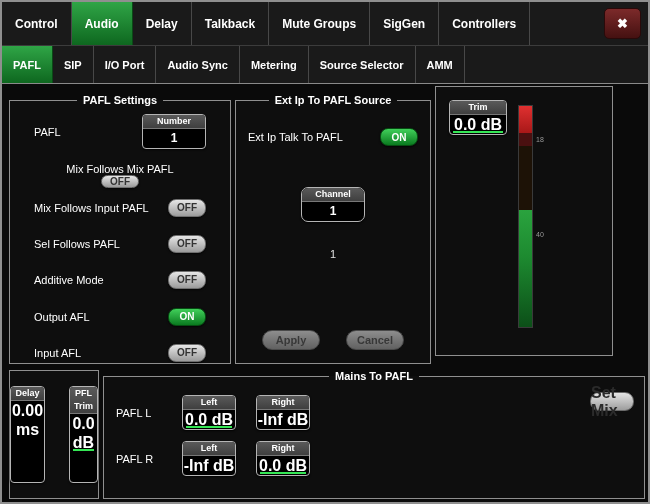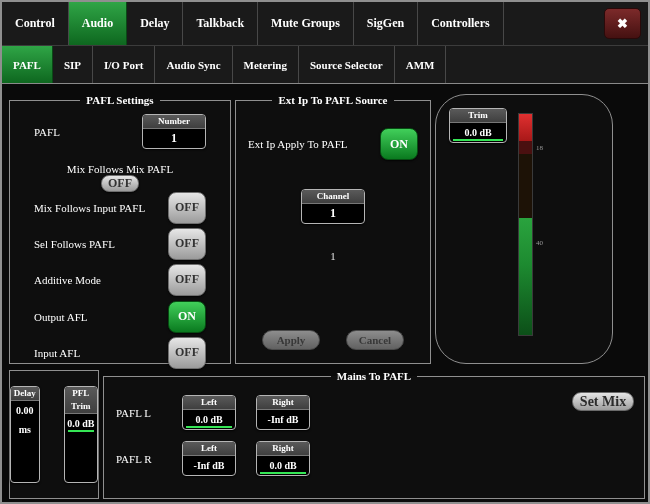--- a/index.html
+++ b/index.html
@@ -1,75 +1,75 @@
 <!DOCTYPE html>
 <html><head>
 <meta charset="utf-8">
 <style>
   * { box-sizing: border-box; margin: 0; padding: 0; }
   html,body { background:#000; font-family:"Liberation Sans", sans-serif; }
-  .screen { position:relative; width:650px; height:504px; background:#0a0a0a; border:2px solid #8f8f8f; overflow:hidden;font-family:Liberation Serif, serif; }
+  .screen { position:relative; width:650px; height:504px; background:#0a0a0a; border:2px solid #8f8f8f; overflow:hidden; }
 
   
   .bar { display:flex; align-items:stretch; background:#1a1a1a; }
   .topbar { height:44px; border-bottom:1px solid #3c3c3c; }
   .subbar { height:38px; border-bottom:1px solid #8a8a8a; }
   .tab { display:flex; align-items:center; padding:0 13px; border-right:1px solid #484848; color:#fff; font-weight:bold; font-size:12px; white-space:nowrap; cursor:pointer; }
   .subbar .tab { font-size:11px; padding:0 11px; }
   .tab.active { background:linear-gradient(#2fa546,#0e671f); border-right-color:#0a4a16; }
   .close-btn { margin-left:auto; align-self:center; margin-right:7px; width:37px; height:31px; border-radius:5px;
     background:linear-gradient(#7c2a2a,#451111); border:1px solid #2a0a0a; color:#fff; font-size:13px; font-weight:bold;
     display:flex; align-items:center; justify-content:center; cursor:pointer; }
 
   
   .panel { position:absolute; background:#0e0e0e; border:1px solid #8f8f8f; }
   fieldset.panel { min-width:0; }
   legend { margin:0 auto; padding:0 6px; color:#fff; font-size:11px; font-weight:bold; text-align:center; }
 
   #panel-pafl  { left:7px;   top:92px;  width:222px; height:270px; padding:0 24px; }
   #panel-extip { left:233px; top:92px;  width:196px; height:270px; padding:0 12px; display:flex; flex-direction:column;gap:19px; }
-  #panel-meter { left:433px; top:92px;  width:178px; height:270px;border-radius:31px; }
+  #panel-meter { left:433px; top:84px;  width:178px; height:270px; }
   #panel-out   { left:7px;   top:368px; width:90px;  height:129px; padding:15px 0; display:flex; flex-direction:row; gap:24px; }
   #panel-mains { left:101px; top:368px; width:542px; height:129px; }
 
   
   .row-label { color:#fff; font-size:11px; }
   .setting-row { display:flex; align-items:center; justify-content:space-between; height:17px; margin-top:19px; }
   .setting-row.first { margin-top:14px;flex-direction:column; }
   .setting-row.gap-above { margin-top:20px; }
   .number-row { display:flex; align-items:center; justify-content:space-between; margin-top:8px; }
 
   
-  .pill { min-width:38px; height:32px; border-radius:8px; display:flex; align-items:center; justify-content:center;
-    font-size:12px; font-weight:bold; padding:0 6px; cursor:pointer; box-shadow:0 1px 2px rgba(0,0,0,.7); }
+  .pill { min-width:38px; height:18px; border-radius:8px; display:flex; align-items:center; justify-content:center;
+    font-size:10px; font-weight:bold; padding:0 6px; cursor:pointer; box-shadow:0 1px 2px rgba(0,0,0,.7); }
   .pill.state-off { background:linear-gradient(#e6e6e6,#9b9b9b); color:#333; border:1px solid #6f6f6f; }
   .pill.state-on  { background:linear-gradient(#41cf5a,#0a7a1f); color:#fff; border:1px solid #064d12; }
 
   
   .vbox { border:1px solid #b5b5b5; border-radius:4px; overflow:hidden; background:#000; text-align:center;
     box-shadow:0 1px 2px rgba(0,0,0,.8); cursor:pointer; }
   .vbox-head { background:linear-gradient(#5a5a5a,#3f3f3f); color:#fff; font-size:9px; font-weight:bold; line-height:13px; border-bottom:1px solid #777; }
-  .vbox-val { position:relative; color:#fff; font-size:10px; font-weight:bold; line-height:19px; }
+  .vbox-val { position:relative; color:#fff; font-size:16px; font-weight:bold; line-height:19px; }
   .vbox-val.big { font-size:12px; }
   .vbox.state-true .vbox-val::after { content:""; position:absolute; left:3px; right:3px; bottom:1px; height:2px; background:#35e655; }
   .w52 { width:64px; } .w54 { width:54px; } .w58 { width:58px; }
 
   
   .talk-row { display:flex; align-items:center; justify-content:space-between; margin-top:22px; }
   .dropdown { position:relative; width:152px; height:23px; margin:26px auto 0; border:1px solid #a8a8a8; border-radius:12px;
     background:#0b0b0b; display:flex; align-items:center; justify-content:center; color:#fff; font-size:11px; font-weight:bold; cursor:pointer; }
   .dd-circle { position:absolute; right:1px; top:1px; width:19px; height:19px; border-radius:50%;
     background:linear-gradient(#e8e8e8,#8d8d8d); border:1px solid #555; display:flex; align-items:center; justify-content:center; cursor:pointer; }
   .dd-arrow { width:0; height:0; border-left:4px solid transparent; border-right:4px solid transparent; border-top:5px solid #222; margin-top:1px; }
-  .channel-box { margin:10px auto 0; }
+  .channel-box { margin:22px auto 0;border-radius:7px; }
   .confirmed { text-align:center; color:#e0e0e0; font-size:11px; margin-top:7px; }
   .btn-row { margin-top:auto; margin-bottom:13px; display:flex; justify-content:center; gap:26px;align-items:center; }
   .btn { border-radius:10px; font-weight:bold; display:flex; align-items:center; justify-content:center; cursor:pointer; }
   .btn.dim { width:58px; height:20px; background:linear-gradient(#8d8d8d,#616161); color:#383838; border:1px solid #4a4a4a; font-size:11px; }
-  .btn.light { width:62px; height:19px; background:linear-gradient(#e4e4e4,#9d9d9d); color:#2b2b2b; border:1px solid #6a6a6a; font-size:14px; border-radius:9px; }
+  .btn.light { width:44px; height:19px; background:linear-gradient(#e4e4e4,#9d9d9d); color:#2b2b2b; border:1px solid #6a6a6a; font-size:16px; border-radius:9px; }
 
   
   .trim-box { position:absolute; left:13px; top:13px; }
   .meter { position:absolute; left:82px; top:18px; width:15px; height:223px; border:1px solid #3a3a3a; display:flex; flex-direction:column; }
   .m-red { height:12%; background:linear-gradient(#e03030,#a81818); }
   .m-darkred { height:6%; background:#4a1010; }
   .m-dark { height:29%; background:#1d1206; }
   .m-green { flex:1; background:linear-gradient(#2aa33e,#1d8a30 40%,#0c4f18); }
   .tick { position:absolute; font-size:7px; color:#999; left:100px; }
   .tick-1 { top:49px; } .tick-2 { top:144px; }
@@ -142,21 +142,21 @@
     <div class="setting-row">
       <span class="row-label">Input AFL</span>
       <div class="pill state-off">OFF</div>
     </div>
   </fieldset>
 
   <fieldset class="panel" id="panel-extip">
     <legend>Ext Ip To PAFL Source</legend>
 
     <div class="talk-row">
-      <span class="row-label">Ext Ip Apply To PAFL</span>
+      <span class="row-label">Ext Ip Talk To PAFL</span>
       <div class="pill state-on">ON</div>
     </div>
 
 
     <div class="vbox w52 channel-box">
       <div class="vbox-head">Channel</div>
       <div class="vbox-val big">1</div>
     </div>
     <div class="confirmed">1</div>
 

